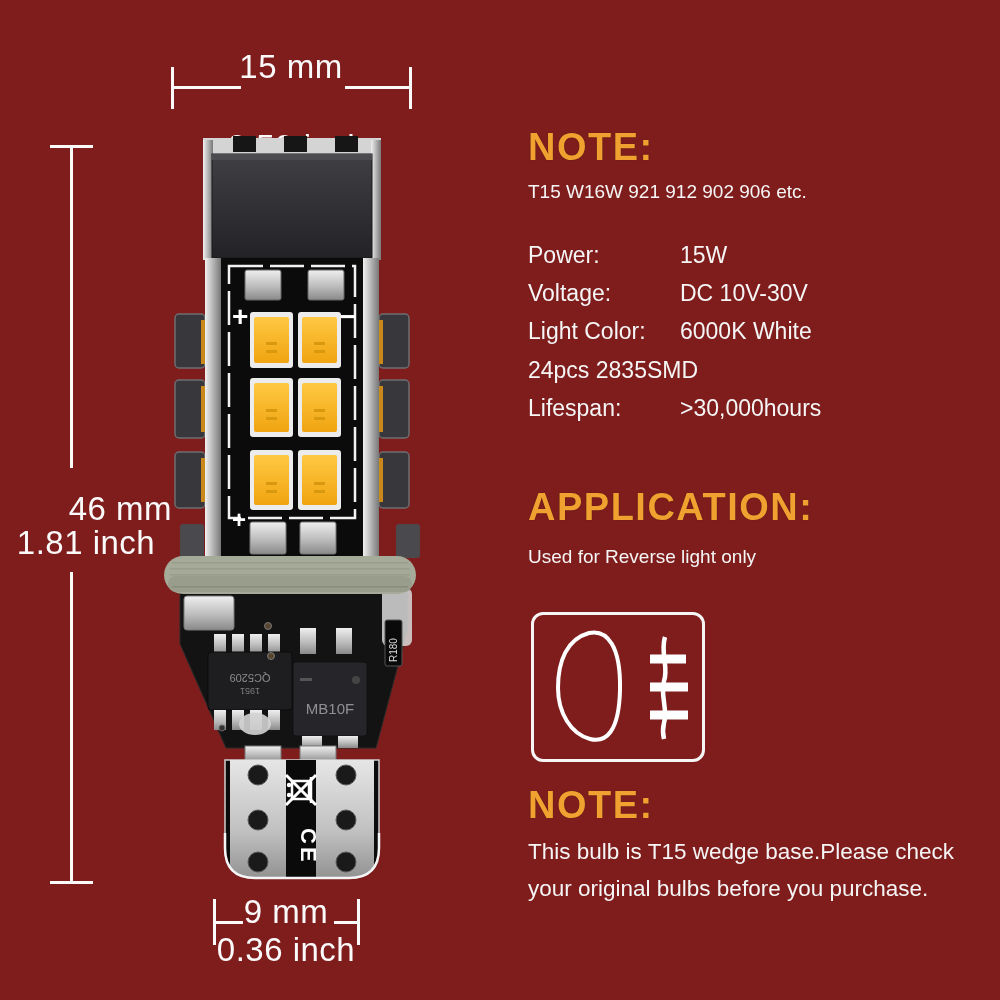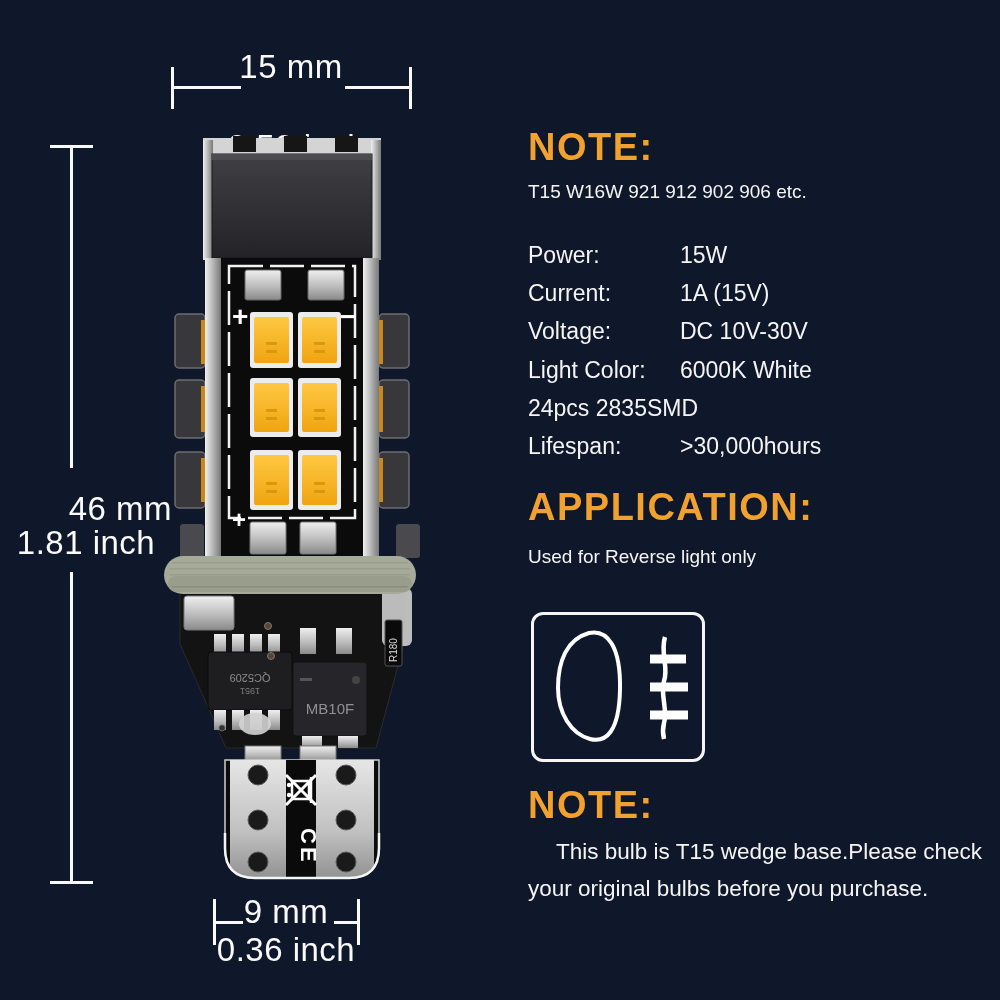--- a/index.html
+++ b/index.html
@@ -1,18 +1,18 @@
 <!DOCTYPE html>
 <html><head>
 <meta charset="utf-8">
 <style>
   html,body{margin:0;padding:0;background:#000;}
   .stage{
     position:relative;width:1000px;height:1000px;overflow:hidden;
-    background:#0f172a;
+    background:#7f1d1d;
     font-family:"Liberation Sans", sans-serif;
     color:#f2f2f2;
   }
   
   .dim-text{position:absolute;color:#fafafa;font-size:33px;font-weight:400;text-align:center;letter-spacing:.5px;}
   .dim-line{position:absolute;background:#fafafa;}
   
   .heading{
     position:absolute;left:528px;color:#f0a12f;font-weight:800;
     font-size:38px;letter-spacing:1.5px;
@@ -235,24 +235,20 @@
 
   <div class="heading" style="top:126px;">NOTE:</div>
   <div class="body-text" style="top:181px;">T15 W16W 921 912 902 906 etc.</div>
 
   <div class="specs">
     <div class="spec-row">
       <span class="spec-label">Power:</span>
       <span class="spec-value">15W</span>
     </div>
     <div class="spec-row">
-      <span class="spec-label">Current:</span>
-      <span class="spec-value">1A (15V)</span>
-    </div>
-    <div class="spec-row">
       <span class="spec-label">Voltage:</span>
       <span class="spec-value">DC 10V-30V</span>
     </div>
     <div class="spec-row">
       <span class="spec-label">Light Color:</span>
       <span class="spec-value">6000K White</span>
     </div>
     <div class="spec-row">
       <span class="spec-value">24pcs 2835SMD</span>
     </div>
@@ -269,16 +265,16 @@
     <svg width="168" height="144" viewBox="0 0 168 144">
       <path d="M55,18 C33,24 24,46 24,73 C24,98 37,119 56,124 C72,128 85,117 86,75 C87,31 73,14 55,18 Z" fill="none" stroke="#fff" stroke-width="4"></path>
       <line x1="116" y1="44" x2="152" y2="44" stroke="#fff" stroke-width="9"></line>
       <line x1="116" y1="72" x2="154" y2="72" stroke="#fff" stroke-width="9"></line>
       <line x1="116" y1="100" x2="154" y2="100" stroke="#fff" stroke-width="9"></line>
       <path d="M131,22 C126,38 135,52 130,66 C126,80 134,94 130,108 C128,116 129,120 130,124" fill="none" stroke="#fff" stroke-width="4.5"></path>
     </svg>
   </div>
 
   <div class="heading" style="top:784px;">NOTE:</div>
-  <div class="note-line" style="top:839px;margin-left:28px;">This bulb is T15 wedge base.Please check</div>
+  <div class="note-line" style="top:839px;">This bulb is T15 wedge base.Please check</div>
   <div class="note-line" style="top:876px;">your original bulbs before you purchase.</div>
 
 </div>
 
 </body></html>

